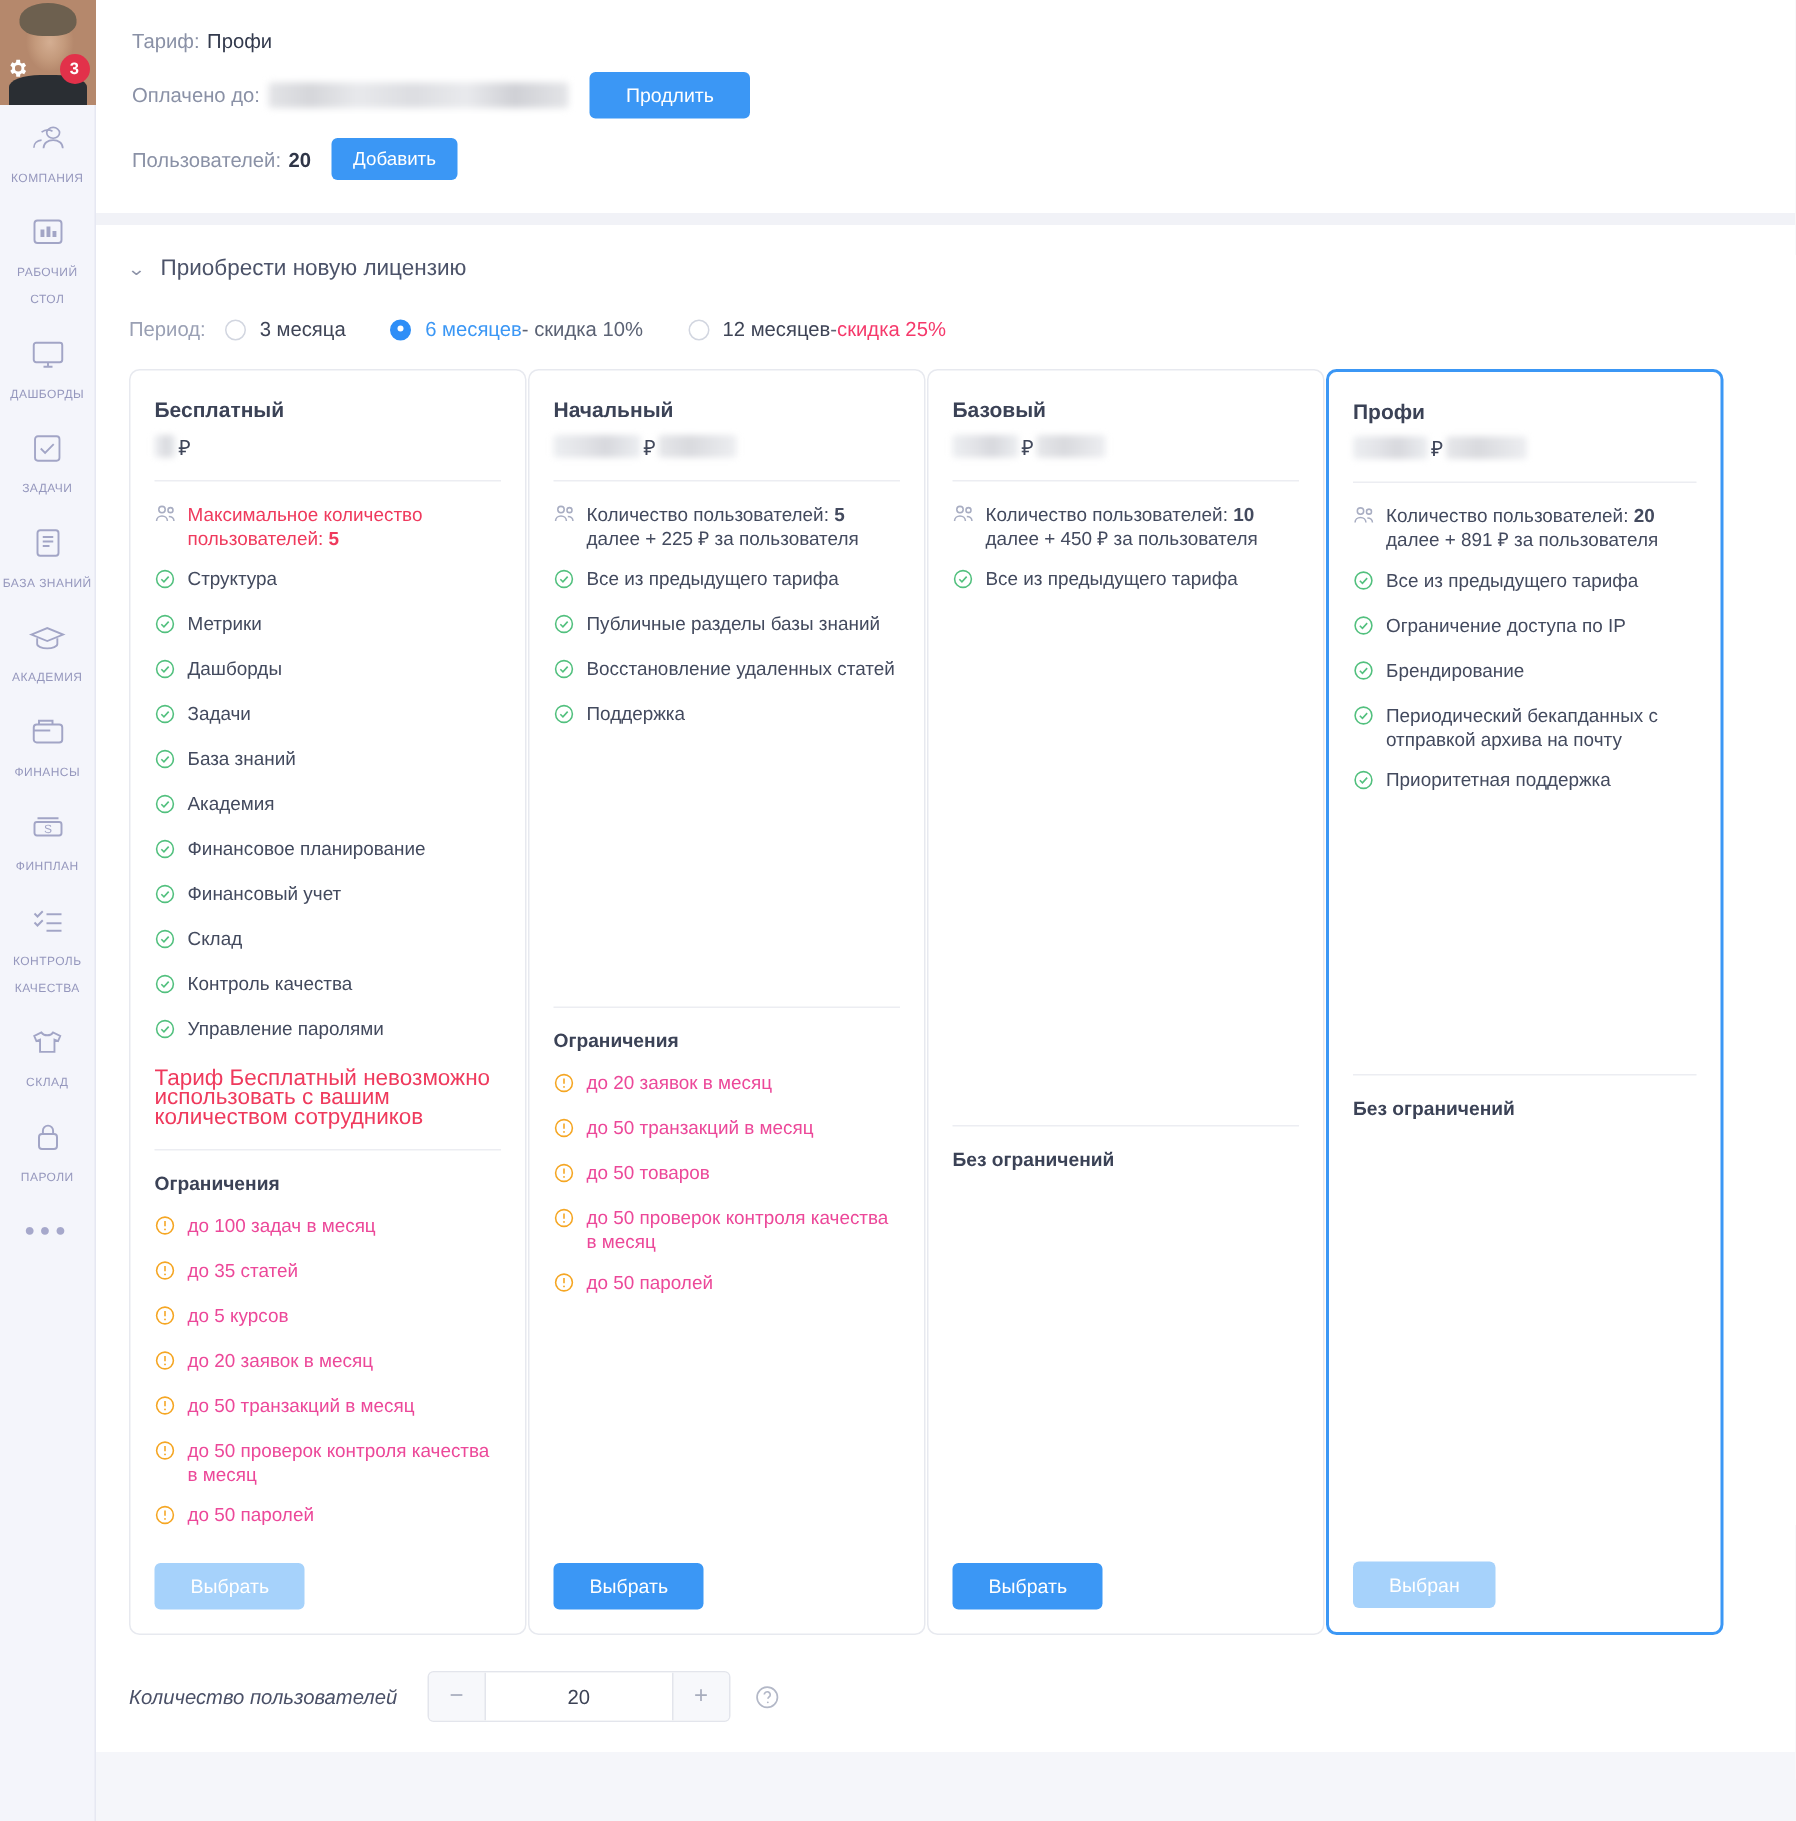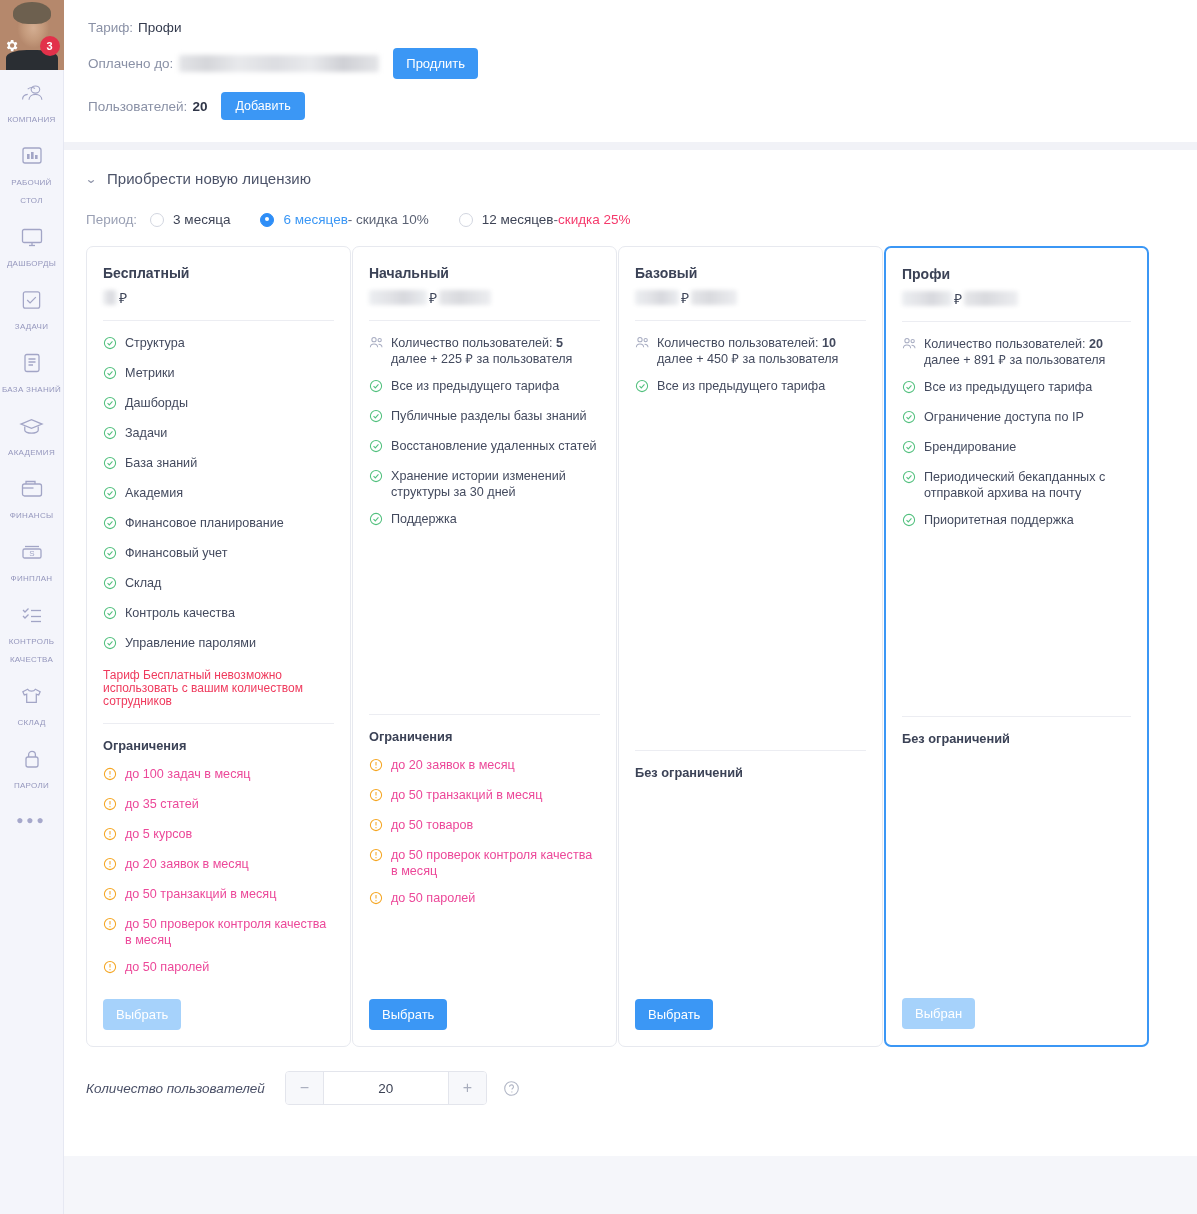--- a/index.html
+++ b/index.html
@@ -85,21 +85,21 @@
   .lic-val.b { font-weight: bold; color: #2f3547; }
   .blur-box {
     display: inline-block; height: 17px; margin-left: 6px;
     background: linear-gradient(90deg,#e3e4e7 0%,#d5d6da 14%,#e8e9ec 30%,#dcdde1 48%,#e9eaed 66%,#cfd0d5 82%,#e4e5e8 100%);
     filter: blur(2.5px); border-radius: 2px;
   }
   .btn {
     border: none; border-radius: 4px; cursor: pointer;
     font-family: "Liberation Sans", sans-serif;
     background: #3b97f5; color: #fff;
-    font-size: 13px; padding: 8px 13px;
+    font-size: 13px; padding: 8px 24px;
   }
   .btn-sm { padding: 7px 14px; font-size: 12.5px; }
   .btn.light { background: #a6d2fb; cursor: default; }
   .btn.ml { margin-left: 14px; }
 
   .divider-gap { height: 8px; background: #f1f2f7; }
 
   .buy-head {
     display: flex; align-items: center; gap: 11px;
     padding: 20px 24px 0 22px;
@@ -159,21 +159,21 @@
   .hr { height: 1px; background: #ecedf2; margin: 12px 0 14px; }
 
   .feat { display: flex; align-items: flex-start; margin-bottom: 11px; font-size: 12.6px; line-height: 16px; }
   .feat .fi { flex: 0 0 auto; width: 15px; margin-right: 7px; margin-top: 1px; }
   .feat .ft { color: #434a5e; }
   .feat.red .ft { color: #ef3a5d; }
   .feat .bold { font-weight: bold; }
   .feat.red .bold { color: #ef3a5d; }
 
   .note-red {
-    font-size: 12px; line-height: 13px; color: #ef3a5d;
+    font-size: 15px; line-height: 13px; color: #ef3a5d;
     margin-top: 4px; margin-bottom: 4px;
   }
 
   .limits-hr { height: 1px; background: #ecedf2; margin: 11px 0 14px; }
   .limits-title { font-size: 12.8px; font-weight: bold; color: #3b4256; margin-bottom: 13px; }
   .lim { display: flex; align-items: flex-start; margin-bottom: 11px; font-size: 12.6px; line-height: 16px; }
   .lim .fi { flex: 0 0 auto; width: 15px; margin-right: 7px; margin-top: 1px; }
   .lim .ft { color: #ec4899; }
 
   .spacer { flex: 1 1 auto; }
@@ -397,20 +397,34 @@
       <div class="cards">
 
         <div class="card">
           <div class="card-name">Бесплатный</div>
           <div class="price-line">
             <span class="price-blur" style="width:14px"></span>
             <span class="rub">₽</span>
           </div>
           <div class="hr"></div>
 
+          <div class="feat red">
+            <span class="fi">
+              <svg width="15" height="13" viewBox="0 0 16 14" fill="none" stroke="#a8adc2" stroke-width="1.1">
+                <circle cx="5.3" cy="4" r="2.3"></circle>
+                  <path d="M1.4 12.2c0-2.2 1.8-3.6 3.9-3.6s3.9 1.4 3.9 3.6"></path>
+                <circle cx="11.4" cy="4.4" r="1.8"></circle>
+                  <path d="M10.2 8.9c2 0 3.7 1.2 3.7 3.3"></path>
+              </svg>
+            </span>
+            <span class="ft">
+              <span>Максимальное количество пользователей:</span>
+              <span class="bold">5</span>
+            </span>
+          </div>
 
           <div class="feat">
               <span class="fi"><svg width="14" height="14" viewBox="0 0 16 16" fill="none" stroke="#52c07e" stroke-width="1.2">
                   <circle cx="8" cy="8" r="6.4"></circle>
                   <path d="M5.2 8.2l2 2 3.6-4"></path>
                 </svg></span>
               <span class="ft">Структура</span>
             </div>
           <div class="feat">
               <span class="fi"><svg width="14" height="14" viewBox="0 0 16 16" fill="none" stroke="#52c07e" stroke-width="1.2">
@@ -586,27 +600,20 @@
                   <path d="M5.2 8.2l2 2 3.6-4"></path>
                 </svg></span>
               <span class="ft">Публичные разделы базы знаний</span>
             </div>
           <div class="feat">
               <span class="fi"><svg width="14" height="14" viewBox="0 0 16 16" fill="none" stroke="#52c07e" stroke-width="1.2">
                   <circle cx="8" cy="8" r="6.4"></circle>
                   <path d="M5.2 8.2l2 2 3.6-4"></path>
                 </svg></span>
               <span class="ft">Восстановление удаленных статей</span>
-            </div>
-          <div class="feat">
-              <span class="fi"><svg width="14" height="14" viewBox="0 0 16 16" fill="none" stroke="#52c07e" stroke-width="1.2">
-                  <circle cx="8" cy="8" r="6.4"></circle>
-                  <path d="M5.2 8.2l2 2 3.6-4"></path>
-                </svg></span>
-              <span class="ft">Хранение истории изменений структуры за 30 дней</span>
             </div>
           <div class="feat">
               <span class="fi"><svg width="14" height="14" viewBox="0 0 16 16" fill="none" stroke="#52c07e" stroke-width="1.2">
                   <circle cx="8" cy="8" r="6.4"></circle>
                   <path d="M5.2 8.2l2 2 3.6-4"></path>
                 </svg></span>
               <span class="ft">Поддержка</span>
             </div>
 
           <div style="height:162px"></div>

